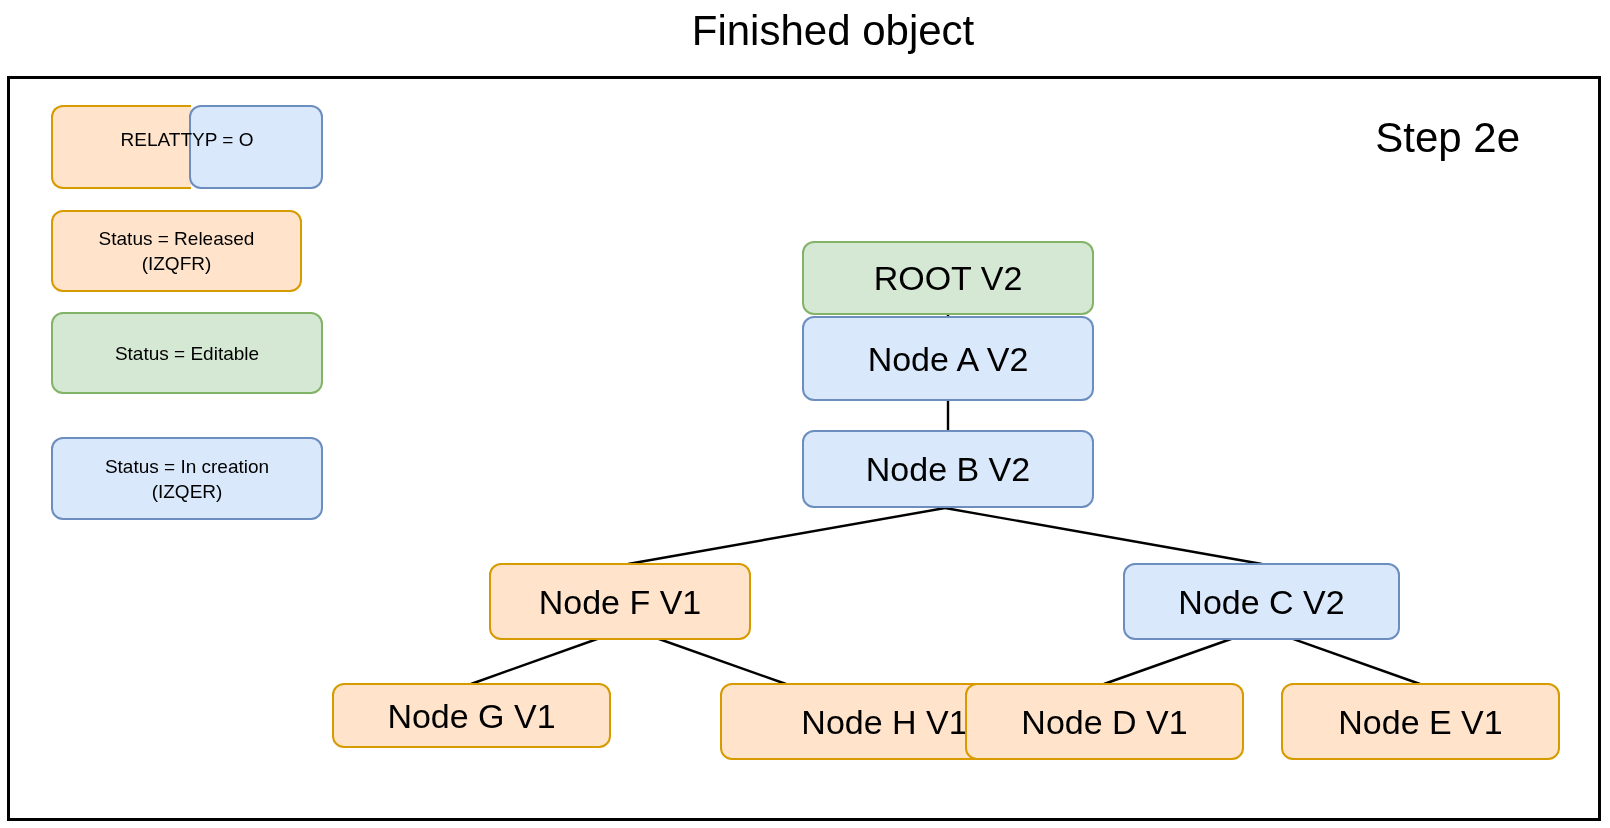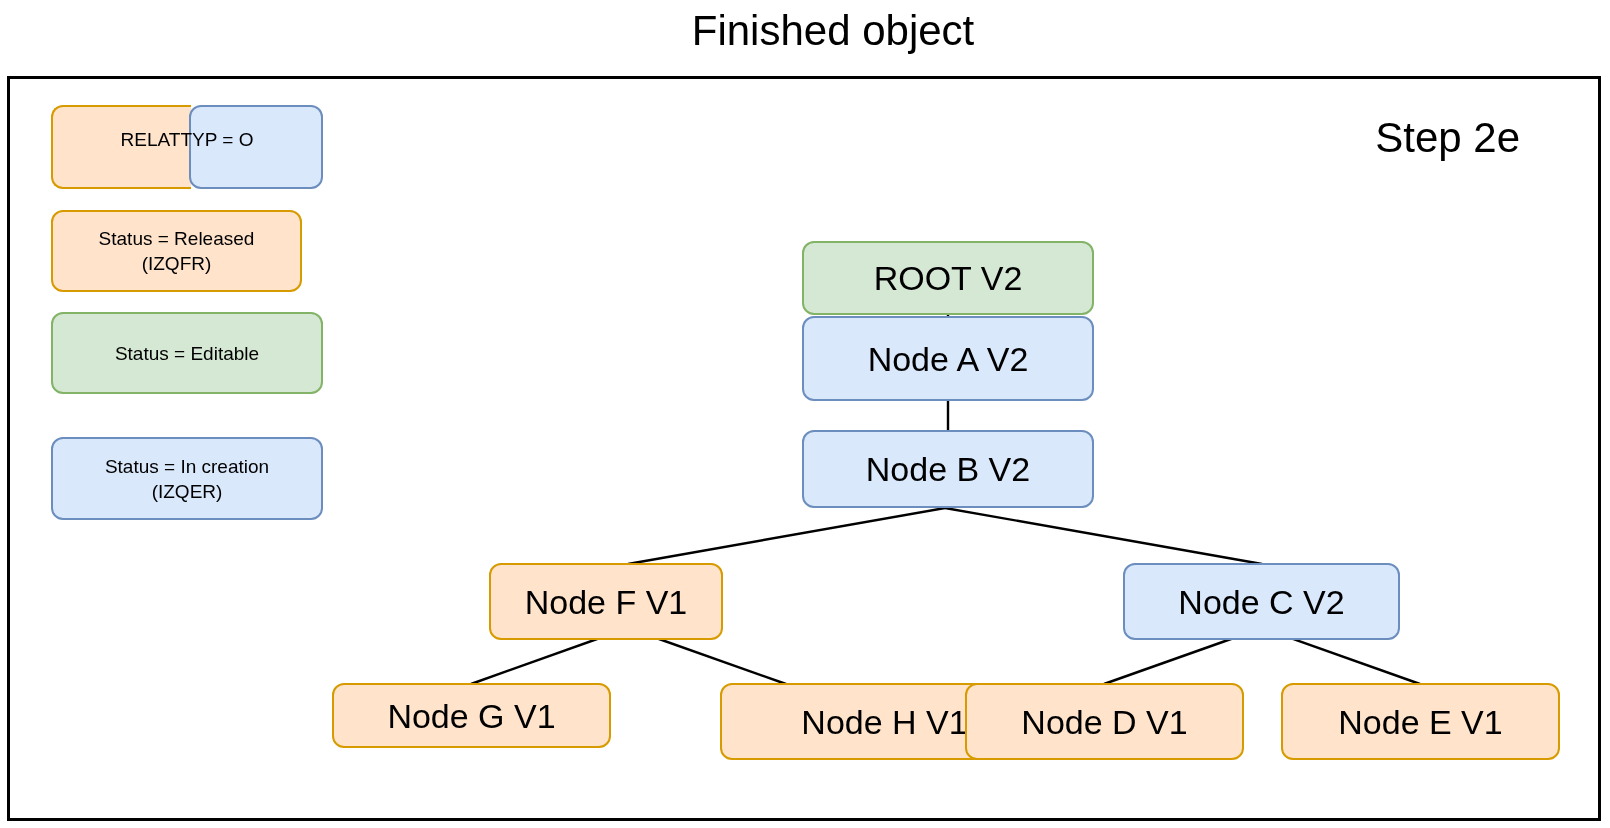--- a/index.html
+++ b/index.html
@@ -122,21 +122,21 @@
     <line x1="1262" y1="628" x2="1104" y2="684"></line>
     <line x1="1262" y1="628" x2="1420" y2="684"></line>
   </svg>
 
   <div class="box fill-green node-text" style="left:802px; top:204px; width:292px; height:74px;margin-top:37px;">ROOT V2</div>
 
   <div class="box fill-blue node-text" style="left:802px; top:316px; width:292px; height:85px;">Node A V2</div>
 
   <div class="box fill-blue node-text" style="left:802px; top:430px; width:292px; height:78px;">Node B V2</div>
 
-  <div class="box fill-orange node-text" style="left:489px; top:563px; width:234px; height:77px;">Node F V1</div>
+  <div class="box fill-orange node-text" style="left:489px; top:563px; width:262px; height:77px;">Node F V1</div>
 
   <div class="box fill-blue node-text" style="left:1123px; top:563px; width:277px; height:77px;">Node C V2</div>
 
   <div class="box fill-orange node-text" style="left:332px; top:683px; width:279px; height:65px;">Node G V1</div>
 
   <div class="box fill-orange node-text" style="left:672px; top:683px; width:329px; height:77px;margin-left:48px;">Node H V1</div>
 
   <div class="box fill-orange node-text" style="left:965px; top:683px; width:279px; height:77px;">Node D V1</div>
 
   <div class="box fill-orange node-text" style="left:1281px; top:683px; width:279px; height:77px;">Node E V1</div>

